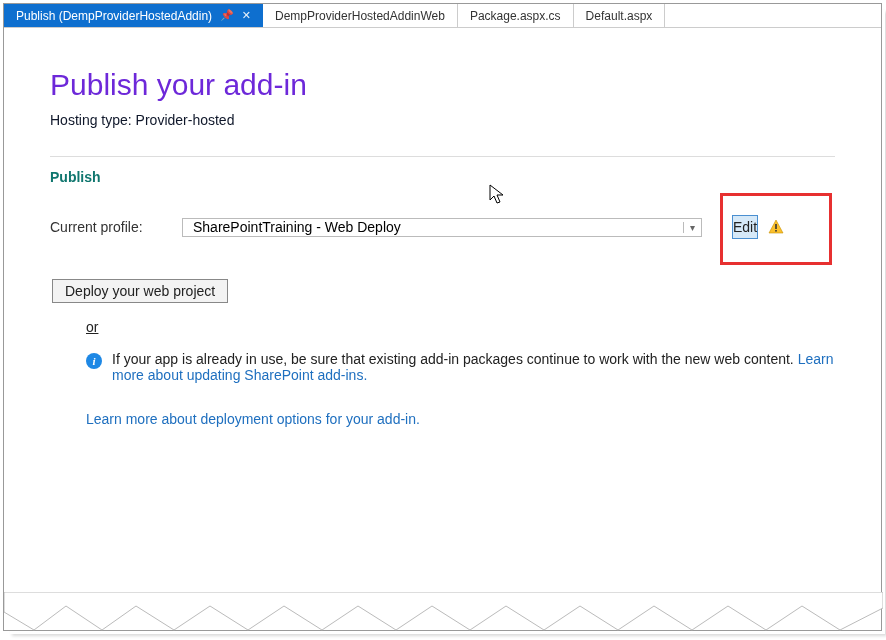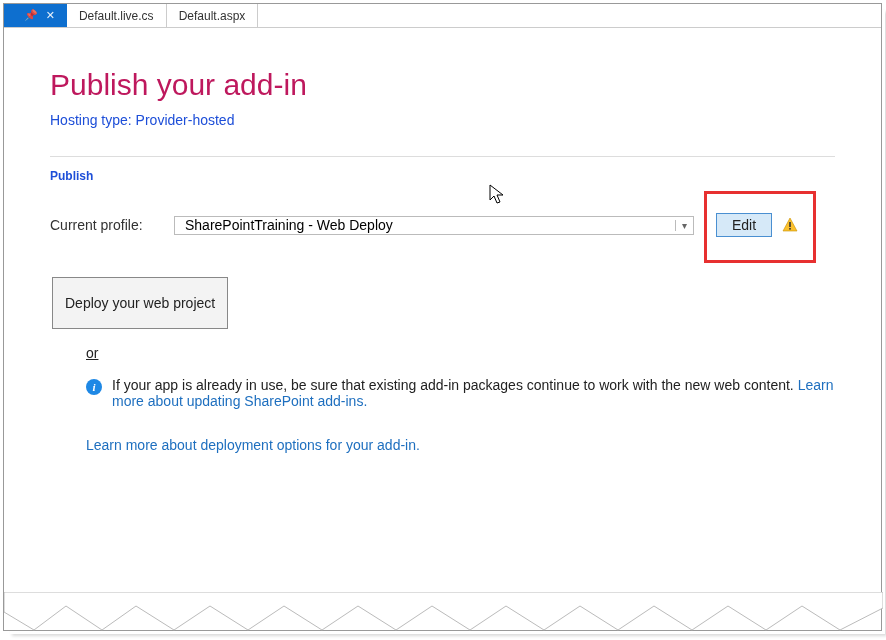--- a/index.html
+++ b/index.html
@@ -45,42 +45,42 @@
     font-size: 11px;
     opacity: .9;
   }
   .content {
     padding: 40px 46px 0 46px;
   }
   h1 {
     font-size: 30px;
     font-weight: 300;
     margin: 0 0 10px 0;
-    color: #be185d;
+    color: #6d28d9;
   }
   .hosting {
     font-size: 14px;
-    color: #1d4ed8;
+    color: #0f172a;
     margin-bottom: 28px;
   }
   hr.sep {
     border: none;
     border-top: 1px solid #ddd;
     margin: 0 0 12px 0;
   }
   .section-h {
-    font-size: 12px;
+    font-size: 14px;
     font-weight: 600;
-    color: #1d4ed8;
+    color: #0f766e;
     margin: 0 0 30px 0;
   }
   .profile-row {
     display: flex;
     align-items: center;
-    gap: 22px;
+    gap: 30px;
     margin-bottom: 40px;
   }
   .profile-label {
     font-size: 14px;
     color: #333;
     width: 102px;
   }
   .profile-select {
     flex: 0 0 520px;
     height: 19px;
@@ -101,29 +101,29 @@
   .edit-area {
     display: flex;
     align-items: center;
     gap: 10px;
     position: relative;
   }
   .btn {
     border: 1px solid #888;
     background: #f3f3f3;
     font-size: 14px;
-    padding: 17px 12px;
+    padding: 3px 12px;
     font-family: inherit;
     color: #222;
     cursor: default;
   }
   .btn.edit {
     background: #d6e9f8;
     border: 1px solid #4a8fd1;
-    padding: 3px 15px;
+    padding: 3px 0;
   }
   .highlight-box {
     position: absolute;
     border: 3px solid #e73030;
     left: -12px;
     top: -22px;
     width: 112px;
     height: 72px;
     pointer-events: none;
   }
@@ -185,25 +185,29 @@
     z-index:-1;
   }
 </style>
 </head>
 <body>
 
 <div class="frame">
 
   <div class="tabbar">
     <div class="tab active">
+      <span>Publish (DempProviderHostedAddin)</span>
       <span class="pin">📌</span>
       <span class="close">✕</span>
     </div>
     <div class="tab">
-      <span>Default.live.cs</span>
+      <span>DempProviderHostedAddinWeb</span>
+    </div>
+    <div class="tab">
+      <span>Package.aspx.cs</span>
     </div>
     <div class="tab">
       <span>Default.aspx</span>
     </div>
   </div>
 
   <div class="content">
     <h1>Publish your add-in</h1>
     <div class="hosting">Hosting type: Provider-hosted</div>
 

